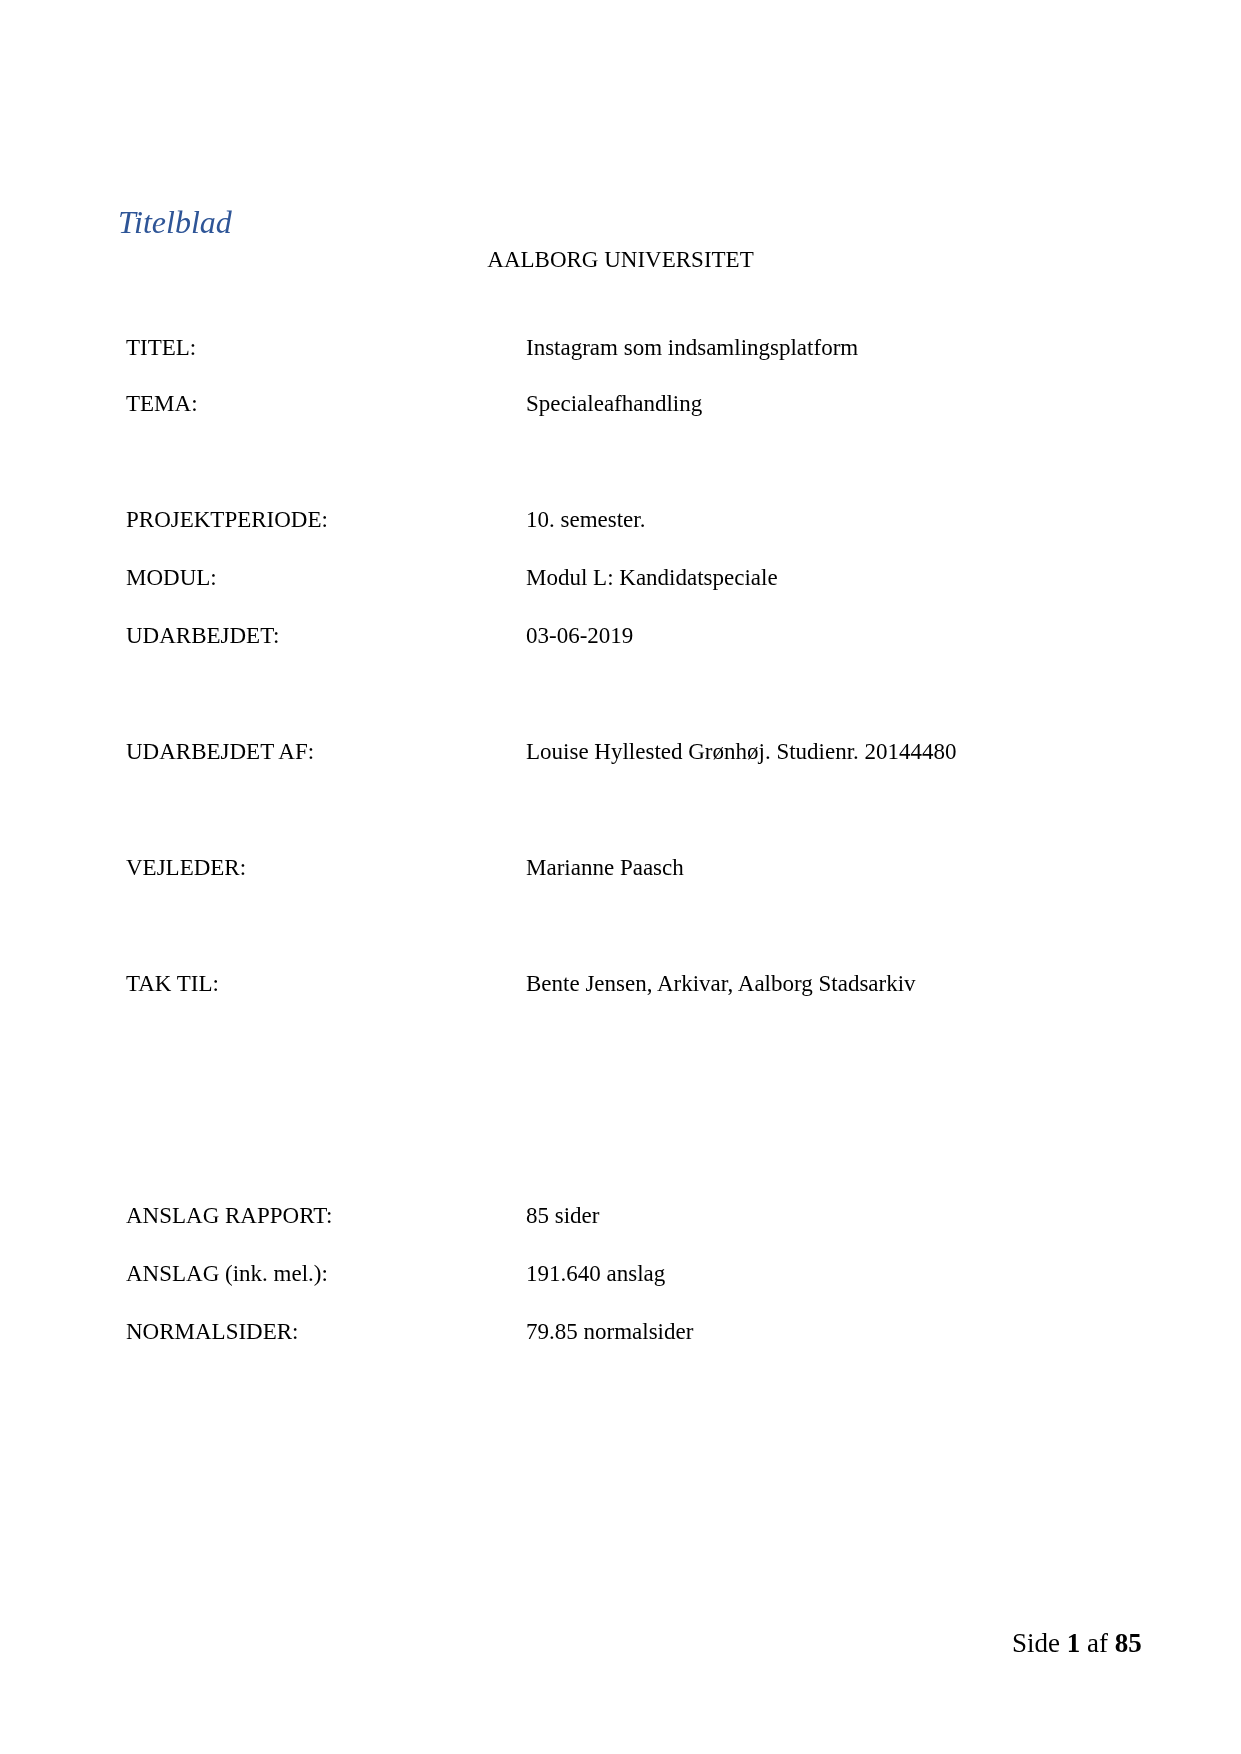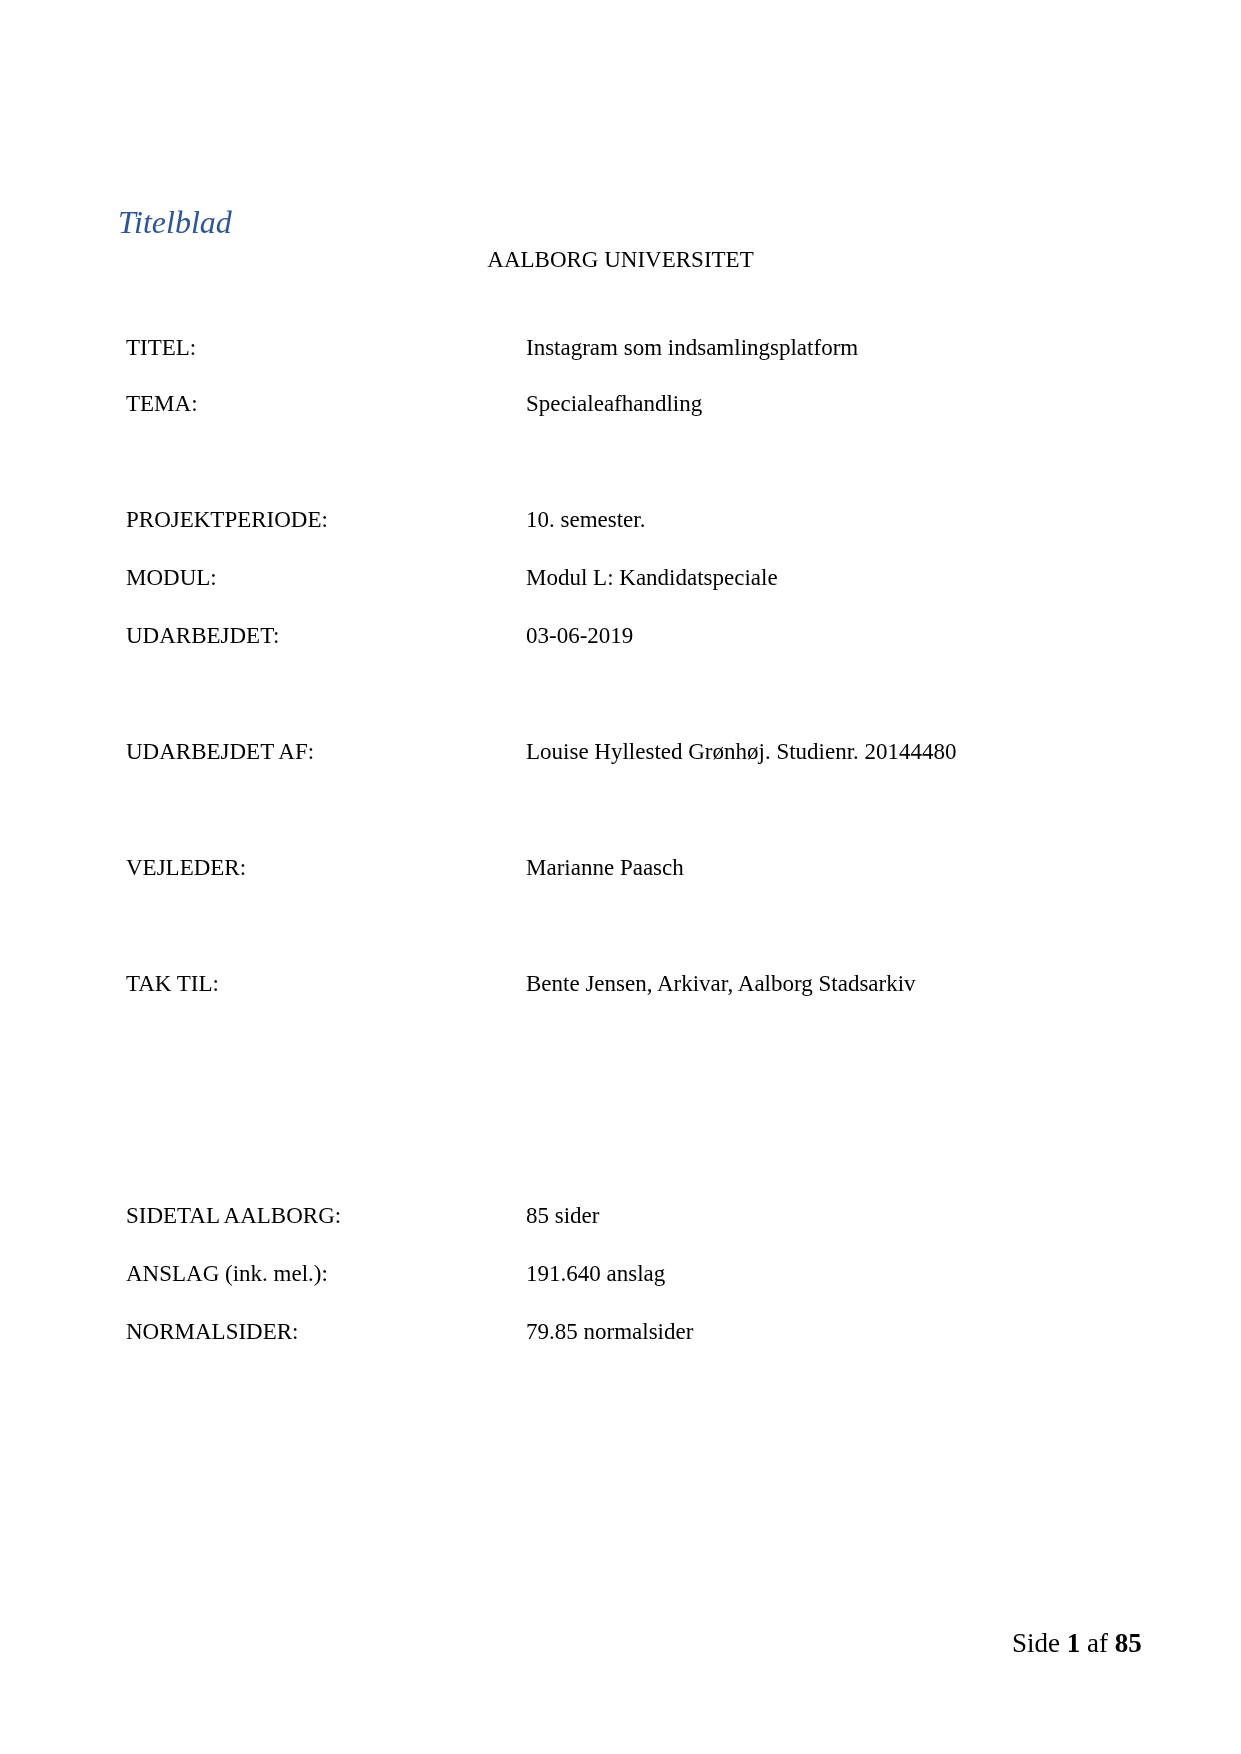--- a/index.html
+++ b/index.html
@@ -47,21 +47,21 @@
   </div>
   <div class="row" style="top:853px">
     <span class="lbl">VEJLEDER:</span>
     <span class="val">Marianne Paasch</span>
   </div>
   <div class="row" style="top:969px">
     <span class="lbl">TAK TIL:</span>
     <span class="val">Bente Jensen, Arkivar, Aalborg Stadsarkiv</span>
   </div>
   <div class="row" style="top:1201px">
-    <span class="lbl">SIDETAL AALBORG:</span>
+    <span class="lbl">ANSLAG RAPPORT:</span>
     <span class="val">85 sider</span>
   </div>
   <div class="row" style="top:1259px">
     <span class="lbl">ANSLAG (ink. mel.):</span>
     <span class="val">191.640 anslag</span>
   </div>
   <div class="row" style="top:1317px">
     <span class="lbl">NORMALSIDER:</span>
     <span class="val">79.85 normalsider</span>
   </div>

